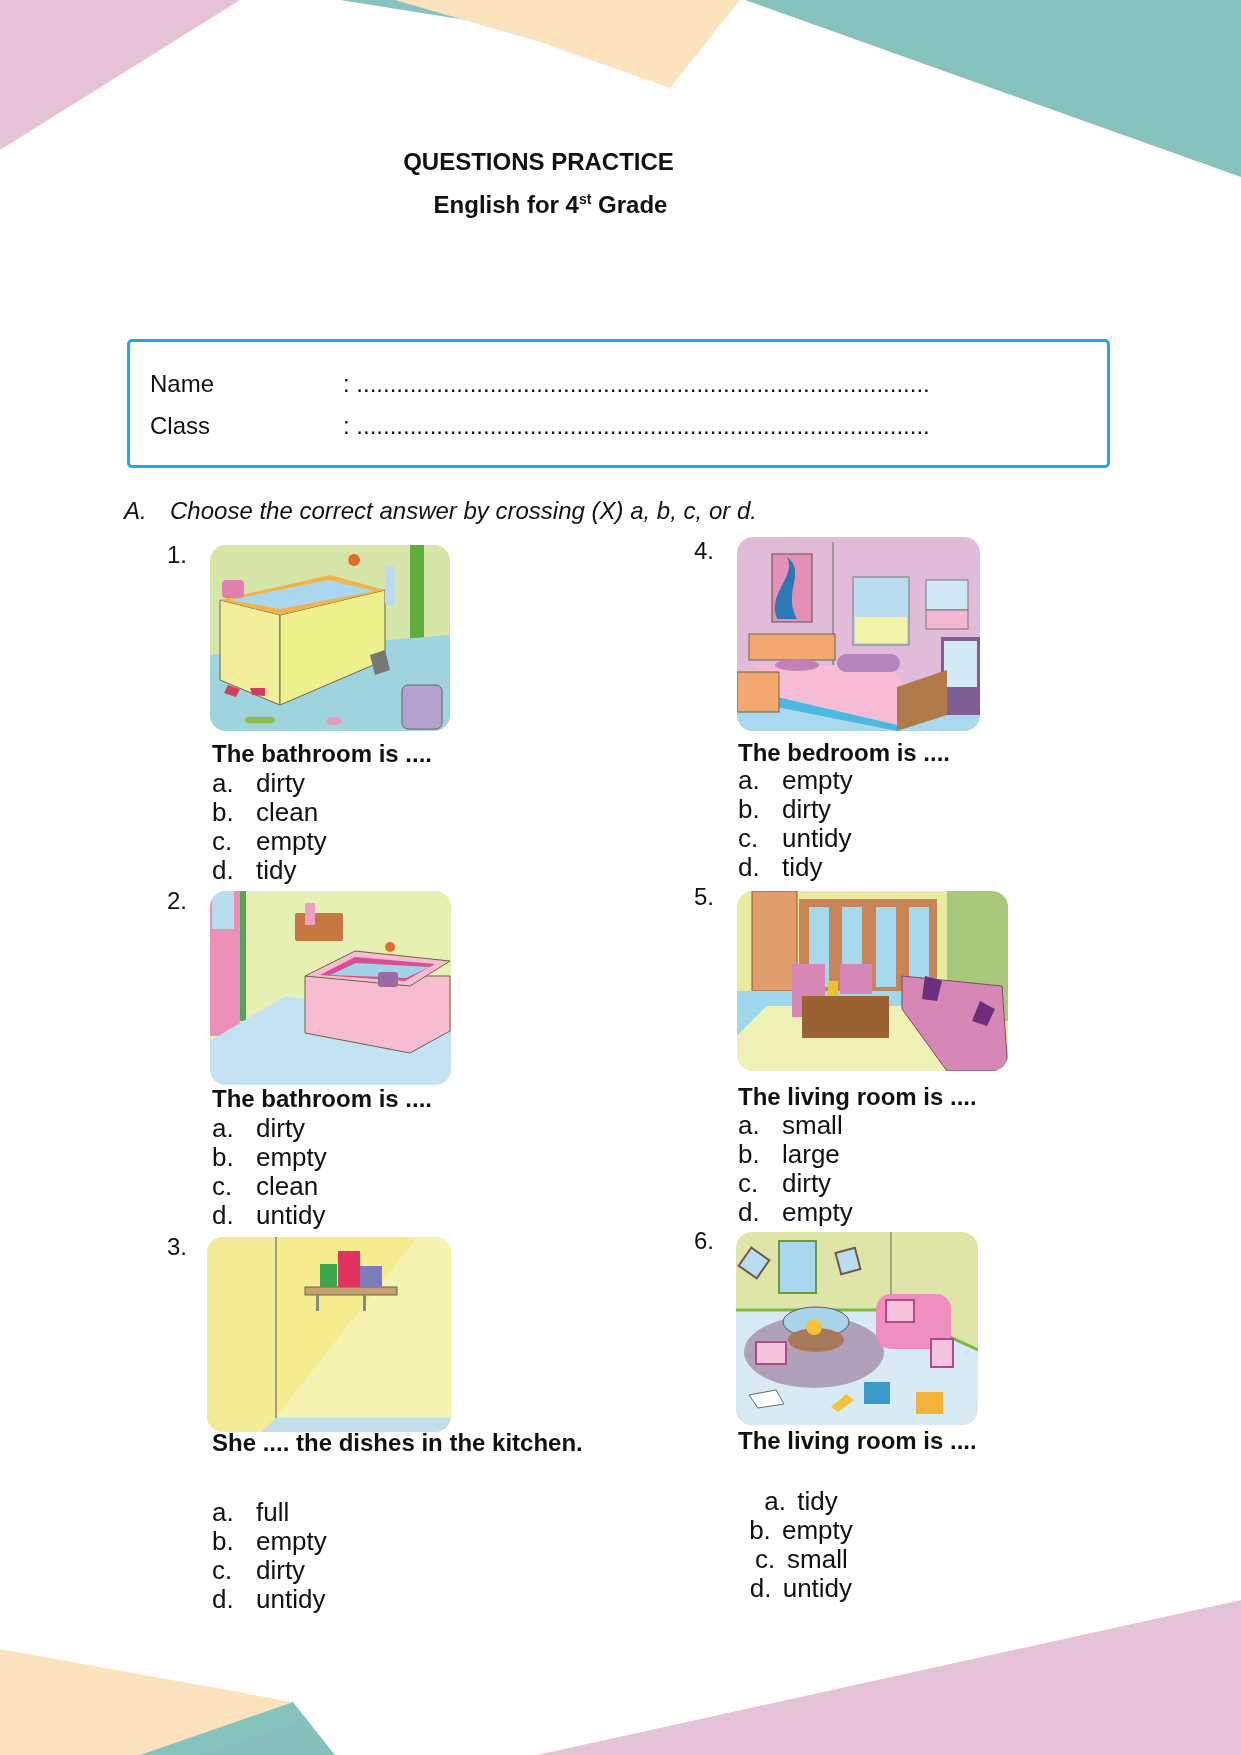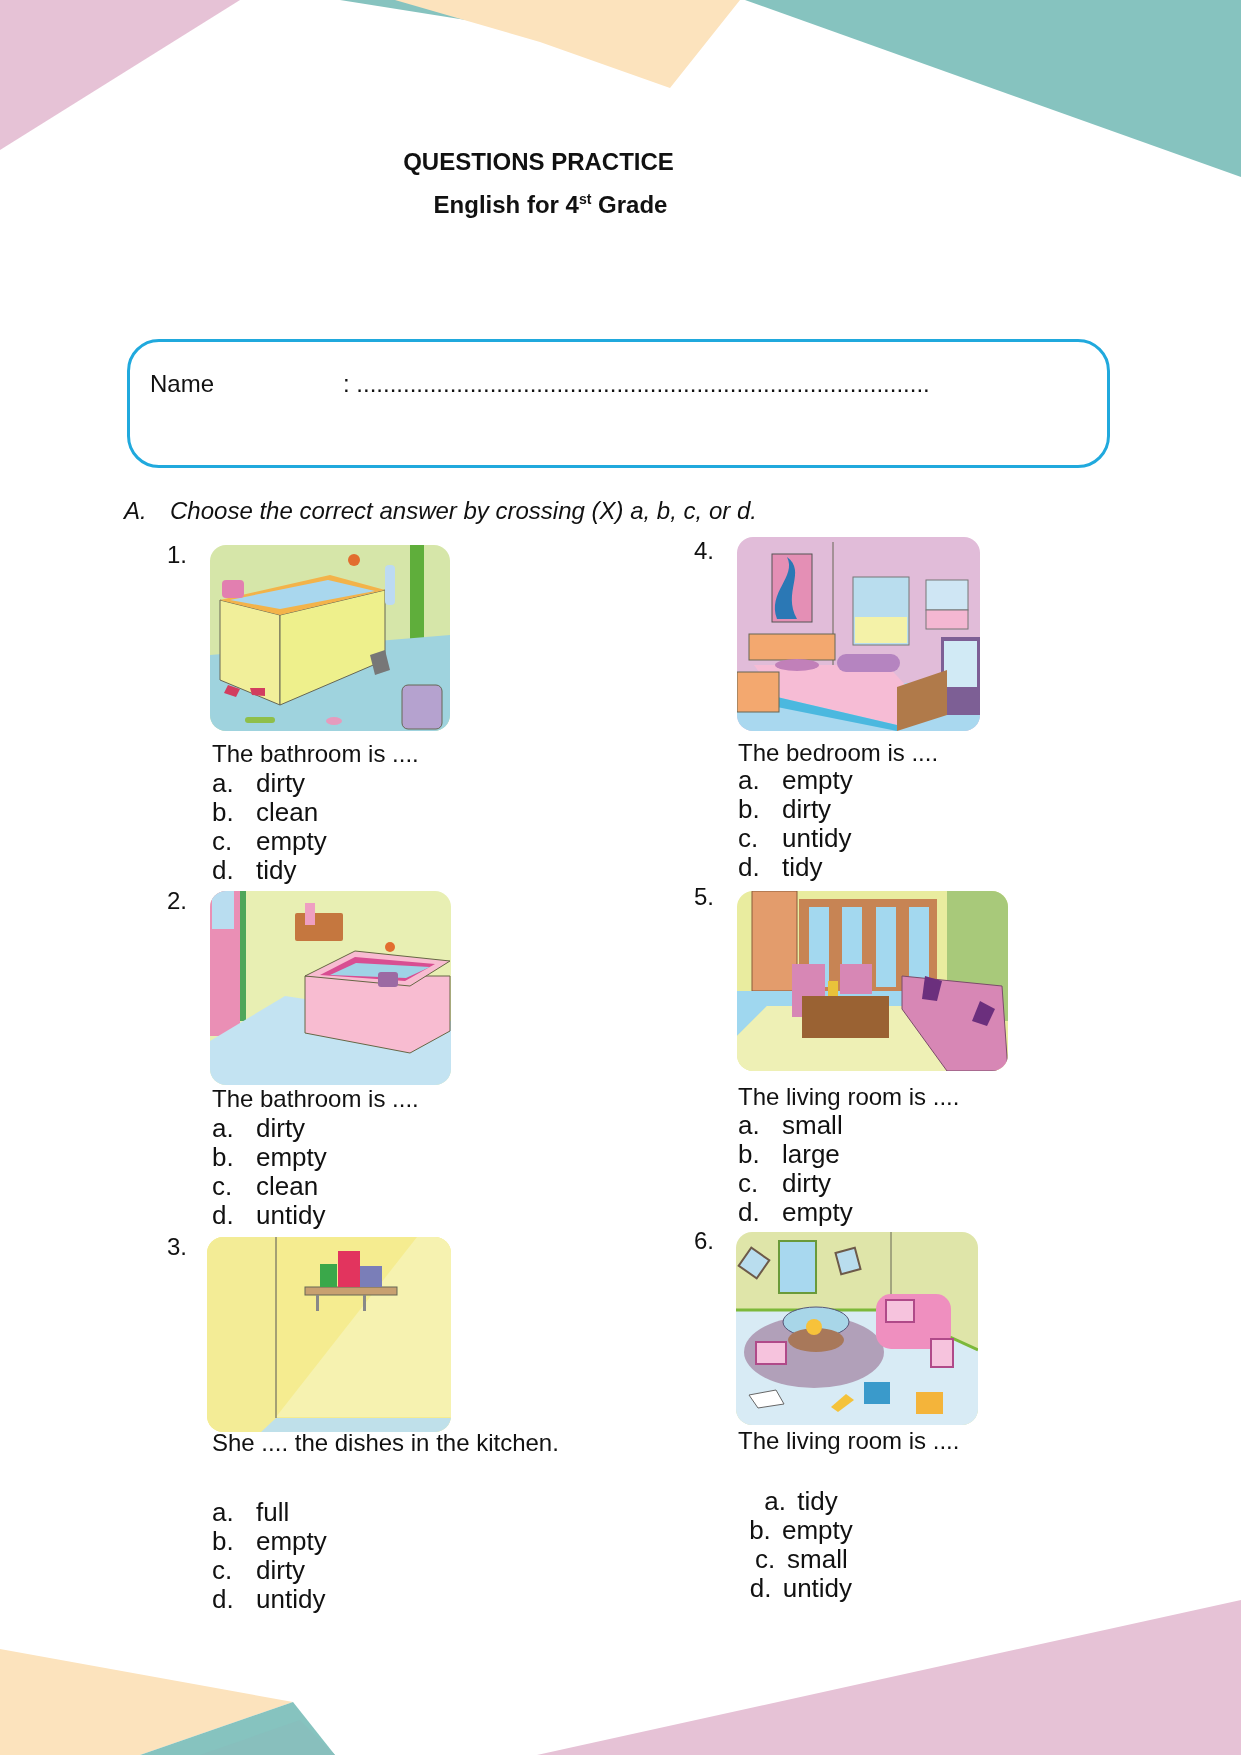--- a/index.html
+++ b/index.html
@@ -1,30 +1,30 @@
 <!DOCTYPE html>
 <html><head>
 <meta charset="utf-8">
 <style>
   html, body { margin: 0; padding: 0; }
   body { width: 1241px; height: 1755px; position: relative; overflow: hidden; background: #ffffff; font-family: "Liberation Sans", sans-serif; color: #111; }
   .deco { position: absolute; left: 0; top: 0; width: 1241px; height: 1755px; pointer-events: none; }
   .title { position: absolute; left: 0; width: 1077px; text-align: center; font-weight: bold; font-size: 24px; }
   .title sup { font-size: 14px; }
-  .info-box { position: absolute; left: 127px; top: 339px; width: 983px; height: 129px; border: 3px solid #20a9dd; border-radius: 32px; box-sizing: border-box; }
+  .info-box { position: absolute; left: 127px; top: 339px; width: 983px; height: 129px; border: 3px solid #20a9dd; border-radius: 5px; box-sizing: border-box; }
   .info-row { position: absolute; left: 20px; font-size: 24px; white-space: nowrap; }
   .info-row .lbl { display: inline-block; width: 193px; }
   .info-row .val { letter-spacing: 0px; }
   .instruction { position: absolute; left: 124px; top: 497px; font-size: 24px; font-weight: normal; font-style: italic; white-space: nowrap; }
   .instruction .num { display: inline-block; width: 46px; }
   .q { position: absolute; }
   .q-num { position: absolute; font-size: 24px; }
   .q-img { position: absolute; border-radius: 16px; overflow: hidden; }
   .q-img svg { display: block; width: 100%; height: 100%; }
-  .q-stem { position: absolute; font-size: 24px; white-space: nowrap; }
+  .q-stem { position: absolute; font-size: 24px; white-space: nowrap; font-weight: bold; }
   .q-opts { position: absolute; list-style: none; margin: 0; padding: 0; font-size: 26px; }
   .q-opts li { height: 29px; line-height: 29px; white-space: nowrap; }
   .q-opts .ol { display: inline-block; width: 44px; }
 </style>
 </head>
 <body>
 
 <svg class="deco" viewBox="0 0 1241 1755">
   <polygon points="0,0 240,0 0,150" fill="#e6c2d6"></polygon>
   <polygon points="340,0 420,0 560,35" fill="#86c3bf"></polygon>
@@ -35,20 +35,23 @@
   <polygon points="300,1720 335,1755 200,1755" fill="#88bfbd"></polygon>
   <polygon points="537,1755 1241,1600 1241,1755" fill="#e6c2d6"></polygon>
 </svg>
 
 <div class="title" style="top:148px;">QUESTIONS PRACTICE</div>
 <div class="title" style="top:191px;margin-left:12px;"><span>English for 4</span><sup>st</sup><span> Grade</span></div>
 
 <div class="info-box">
   <div class="info-row" style="top:28px;">
     <span class="lbl">Name</span><span class="val">: ......................................................................................</span>
+  </div>
+  <div class="info-row" style="top:70px;">
+    <span class="lbl">Class</span><span class="val">: ......................................................................................</span>
   </div>
 </div>
 
 <div class="instruction">
   <span class="num">A.</span><span>Choose the correct answer by crossing (X) a, b, c, or d.</span>
 </div>
 
 <div class="q">
   <div class="q-num" style="left:167px; top:541px;">1.</div>
   <div class="q-img" style="left:210px; top:545px; width:240px; height:186px;">

